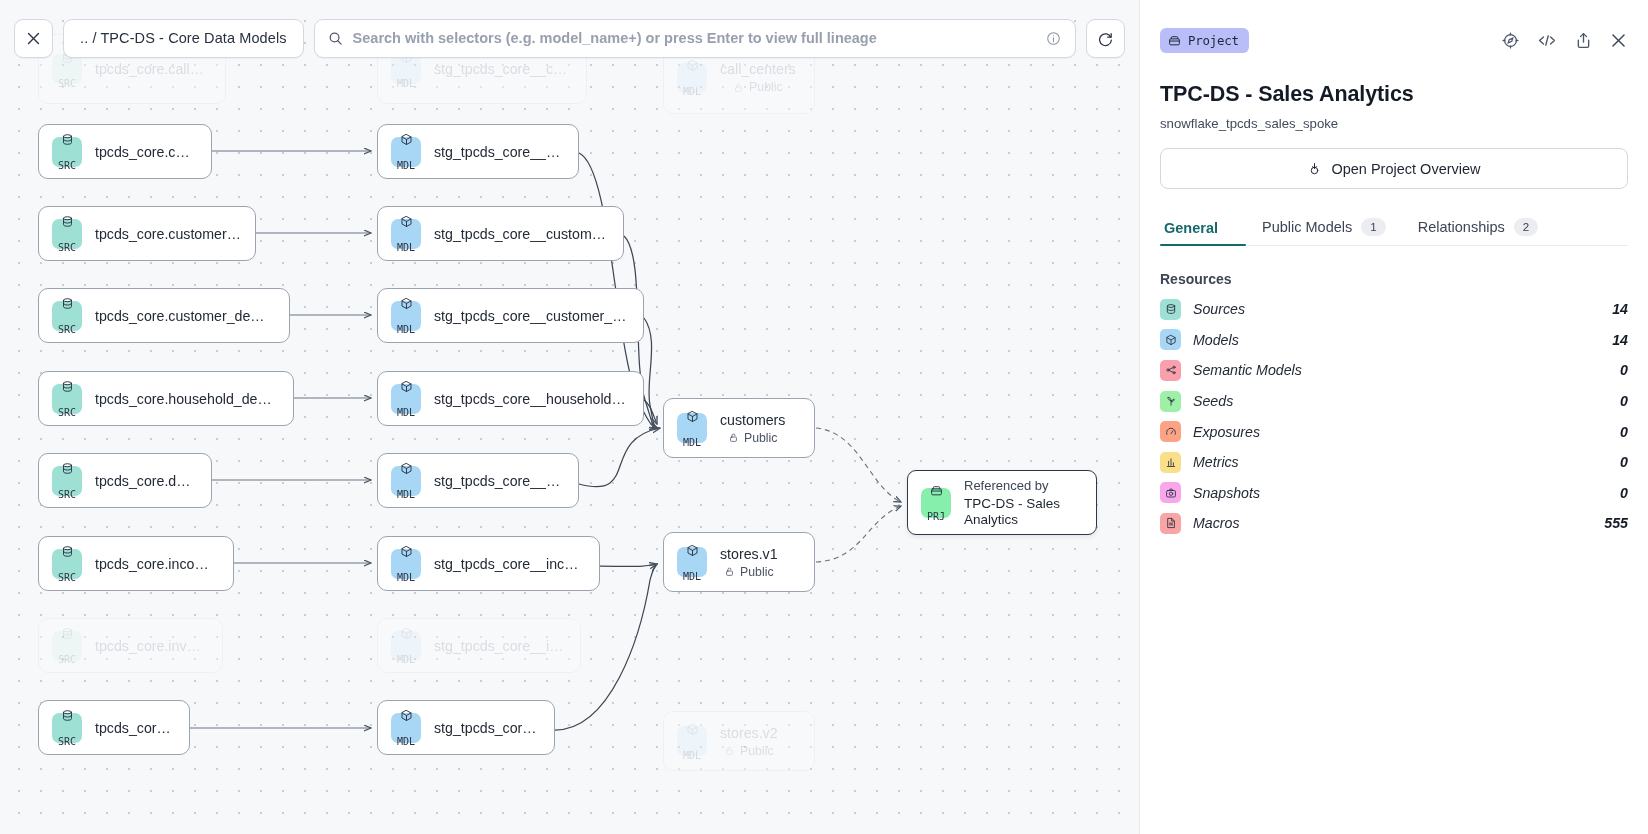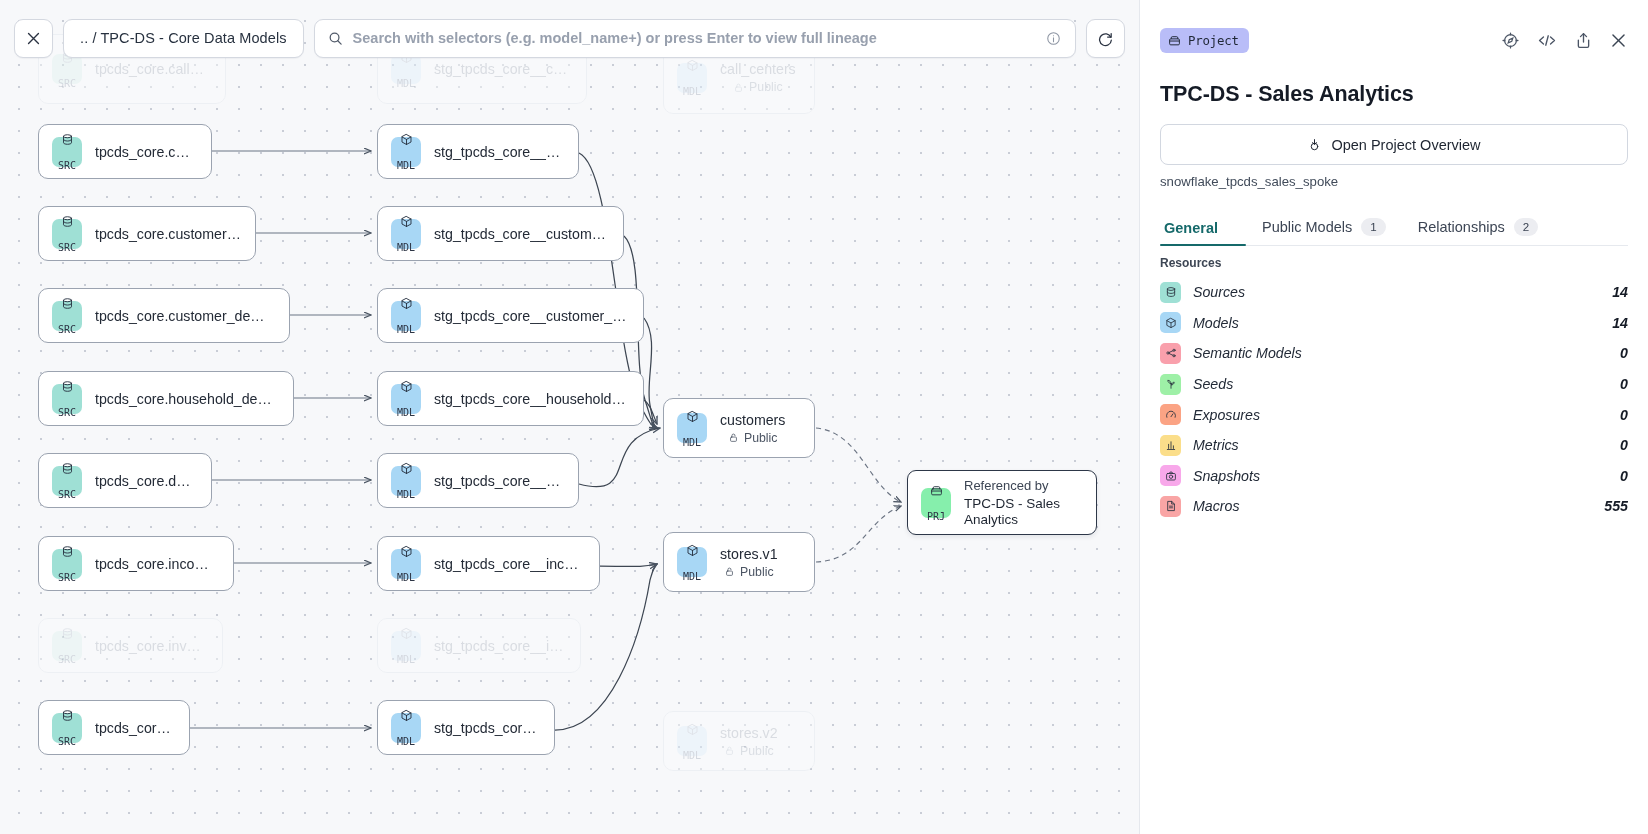--- a/index.html
+++ b/index.html
@@ -224,22 +224,22 @@
   .tab-count {
     background: #ecedf1;
     color: #3c4554;
     border-radius: 10px;
     font-size: 11.6px;
     padding: 2px 9px;
     line-height: 14px;
   }
 
   #resources-label {
-    margin-top: 10px;
-    font-size: 12px;
+    margin-top: 25px;
+    font-size: 14px;
     font-weight: bold;
     color: #3d4654;
   }
   .res-row {
     display: flex; align-items: center;
     height: 30.6px;
     gap: 12px;
     font-style: italic;
   }
   .res-icon {
@@ -735,30 +735,30 @@
         </span>
         <span class="panel-ico">
           <svg width="19" height="19" viewBox="0 0 24 24" fill="none" stroke="#3b4553" stroke-width="1.8" stroke-linecap="round">
             <path d="M5 5 L19 19 M19 5 L5 19"></path>
           </svg>
         </span>
       </div>
     </div>
 
     <div id="panel-title">TPC-DS - Sales Analytics</div>
+    <div id="panel-subtitle">snowflake_tpcds_sales_spoke</div>
+
     <div id="overview-btn">
       <svg width="15" height="15" viewBox="0 0 24 24" fill="none" stroke="#1e2531" stroke-width="1.6" stroke-linecap="round" stroke-linejoin="round">
         <circle cx="12" cy="15.2" r="5.2"></circle>
           <path d="M12 4.2 V11.6"></path>
           <path d="M9 8.8 L12 11.8 L15 8.8"></path>
       </svg>
       <span>Open Project Overview</span>
     </div>
-
-    <div id="panel-subtitle">snowflake_tpcds_sales_spoke</div>
 
     <div id="tabs">
         <div class="tab active">
           <span>General</span>
         </div>
         <div class="tab">
           <span>Public Models</span>
           <span class="tab-count">1</span>
         </div>
         <div class="tab">

